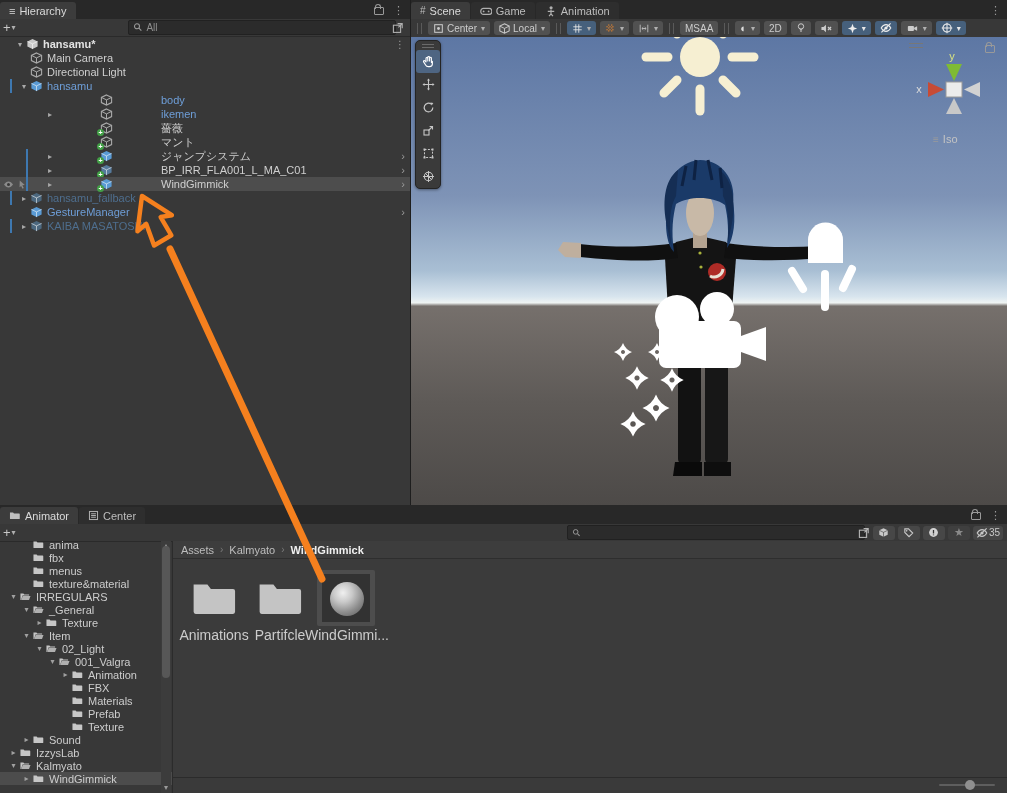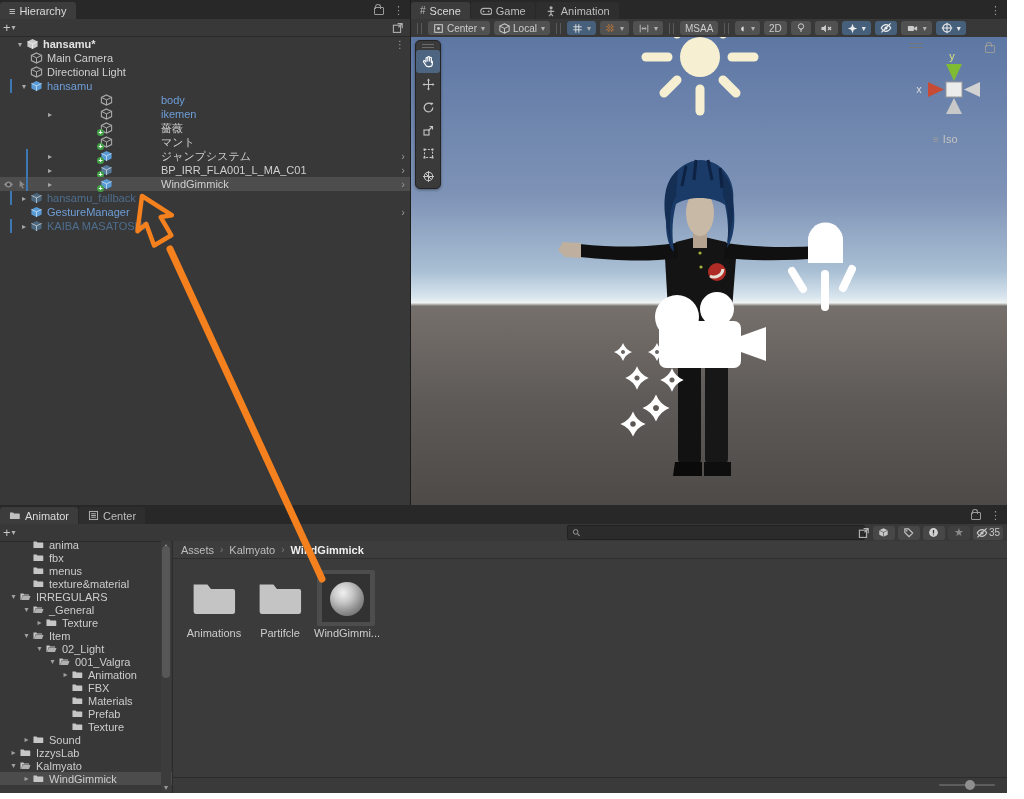--- a/index.html
+++ b/index.html
@@ -67,21 +67,21 @@
   .pscroll{position:absolute;left:161px;top:36px;width:10px;bottom:0;background:#3C3C3C;}
   .pscroll .thumb{position:absolute;left:1px;width:8px;top:5px;height:132px;background:#575757;border-radius:4px;}
   .pscroll .sarr{position:absolute;left:0;width:10px;text-align:center;font-size:8px;color:#9A9A9A;}
   .pcontent{position:absolute;left:172px;top:36px;right:0;bottom:0;background:#3B3B3B;border-left:1px solid #2B2B2B;}
   .crumbs{position:absolute;left:0;right:0;top:0;height:17px;background:#3D3D3D;border-bottom:1px solid #2E2E2E;display:flex;align-items:center;gap:6px;padding-left:8px;font-size:11px;color:#BDBDBD;}
   .crumbs .sep{color:#7A7A7A;font-size:10px;}
   .crumbs .leaf{color:#EFEFEF;font-weight:bold;}
   .pitem{position:absolute;top:29px;width:66px;text-align:center;}
   .pitem .tile{position:relative;width:50px;height:50px;margin:3px auto 4px;}
   .pitem.sel .tilebg{position:absolute;left:-4px;top:-3px;width:58px;height:56px;background:#4D4D4D;border-radius:2px;}
-  .pitem .plabel{font-size:11px;color:#CCCCCC;white-space:nowrap;display:flex;justify-content:center;align-items:center;gap:2px;}
+  .pitem .plabel{font-size:14px;color:#CCCCCC;white-space:nowrap;display:flex;justify-content:center;align-items:center;gap:2px;}
   .matbg{position:absolute;left:1px;top:1px;width:48px;height:48px;background:#323232;}
   .sphere{position:absolute;left:8px;top:8px;width:34px;height:34px;border-radius:50%;
     background:radial-gradient(circle at 38% 32%,#F0F0F0 0%,#C9C9C9 30%,#8E8E8E 62%,#525252 100%);}
   .pfooter{position:absolute;left:0;right:0;bottom:0;height:15px;background:#3A3A3A;border-top:1px solid #2B2B2B;}
   .slider{position:absolute;right:12px;top:6px;width:56px;height:2px;background:#5E5E5E;border-radius:1px;}
   .slider .knob{position:absolute;left:26px;top:-4px;width:10px;height:10px;border-radius:50%;background:#8F8F8F;}
   .ricons{display:flex;align-items:center;gap:3px;margin-left:6px;}
   .ribtn{height:14px;min-width:16px;background:#474747;border-radius:3px;display:flex;align-items:center;justify-content:center;padding:0 3px;gap:1px;color:#C8C8C8;font-size:10px;}
 
   .arrow-overlay{position:absolute;left:0;top:0;pointer-events:none;z-index:50;}
@@ -168,20 +168,26 @@
       <div style="position:absolute;right:6px;top:5px;display:flex;gap:9px;align-items:center;">
         <span class="lock"></span>
         <span class="kebab">⋮</span>
       </div>
     </div>
     <div class="toolrow" style="top:19px;">
       <span class="plusbtn">
             <span>+</span>
             <span class="dd">▾</span>
           </span>
+      <div class="searchbox" style="position:absolute;left:128px;width:258px;">
+        <svg class="ic" width="11" height="11" viewBox="0 0 12 12" style="color:#999">
+              <use href="#d-mag"></use>
+            </svg>
+        <input placeholder="All" style="">
+      </div>
       <span style="position:absolute;right:6px;color:#AFAFAF;">
             <svg class="ic" width="12" height="12" viewBox="0 0 12 12">
               <use href="#d-winexp"></use>
             </svg>
           </span>
     </div>
 
     <div class="tree">
       <div class="hrow d0">
         <span class="arr">▾</span>

